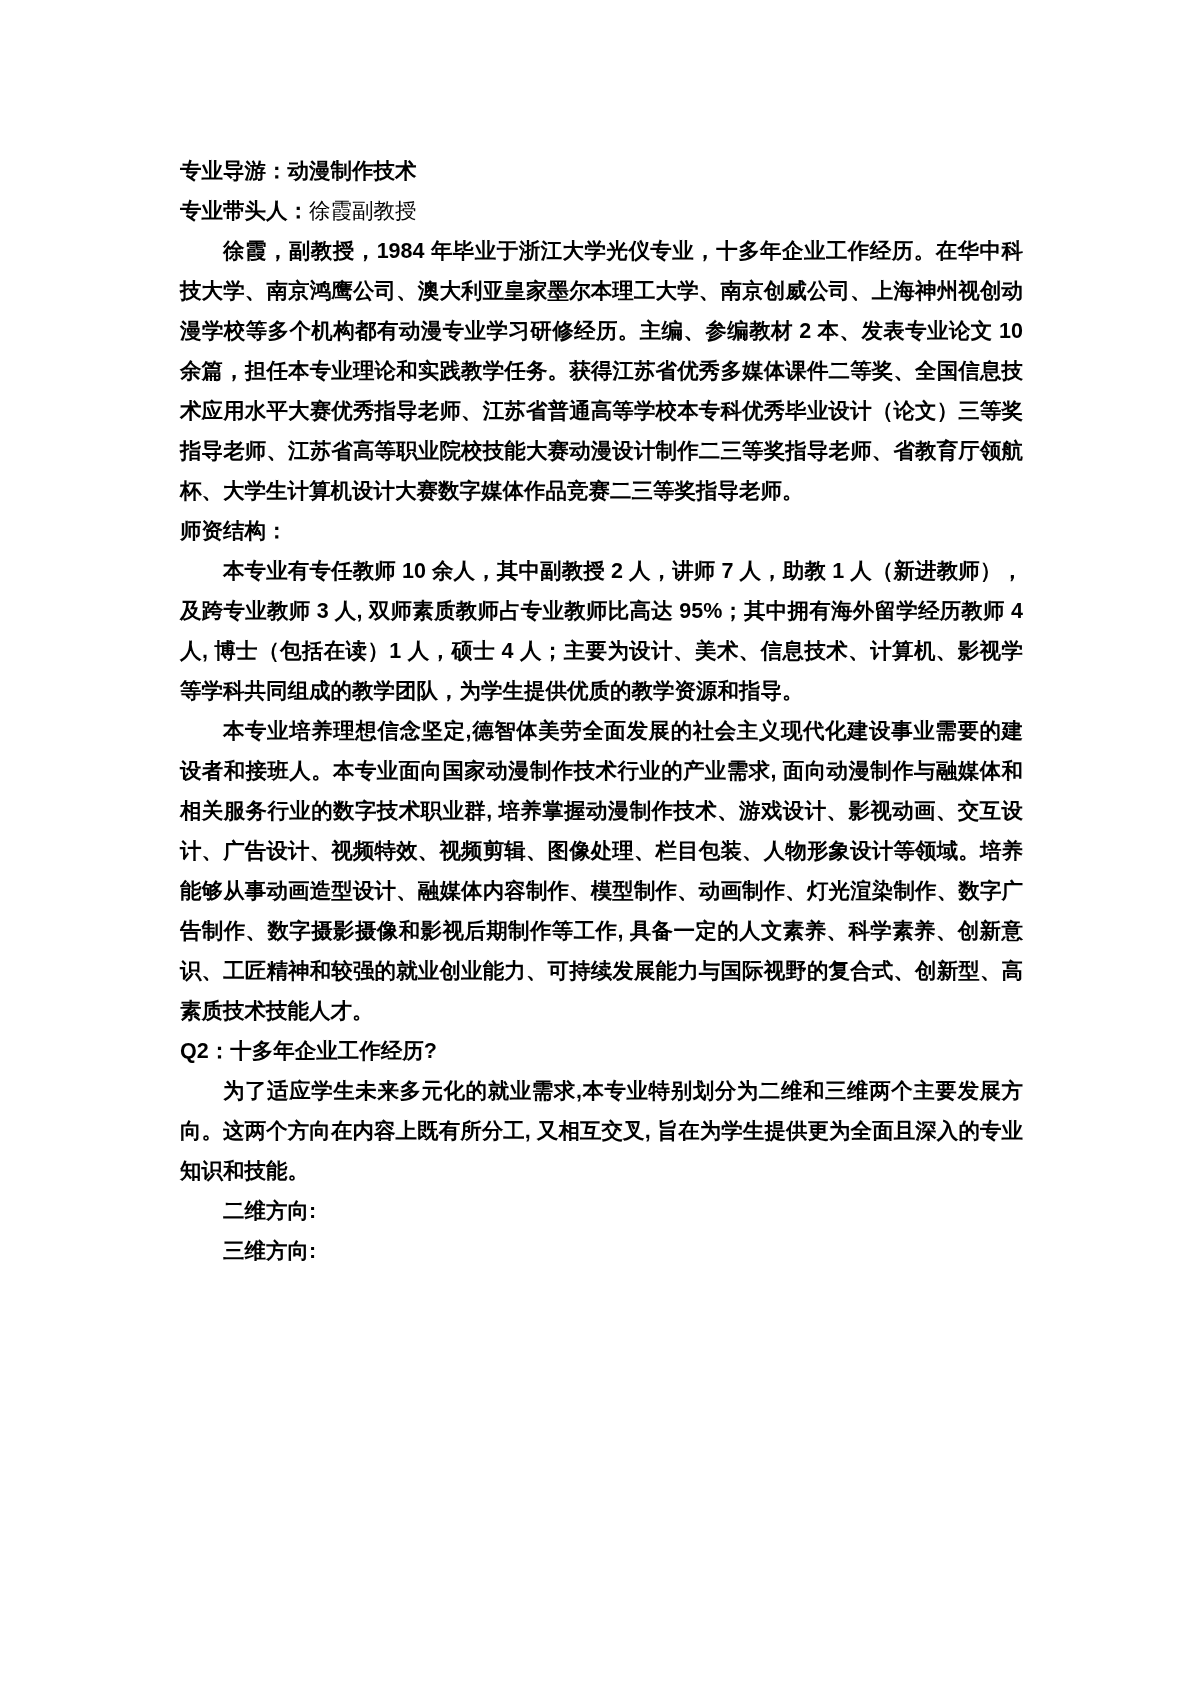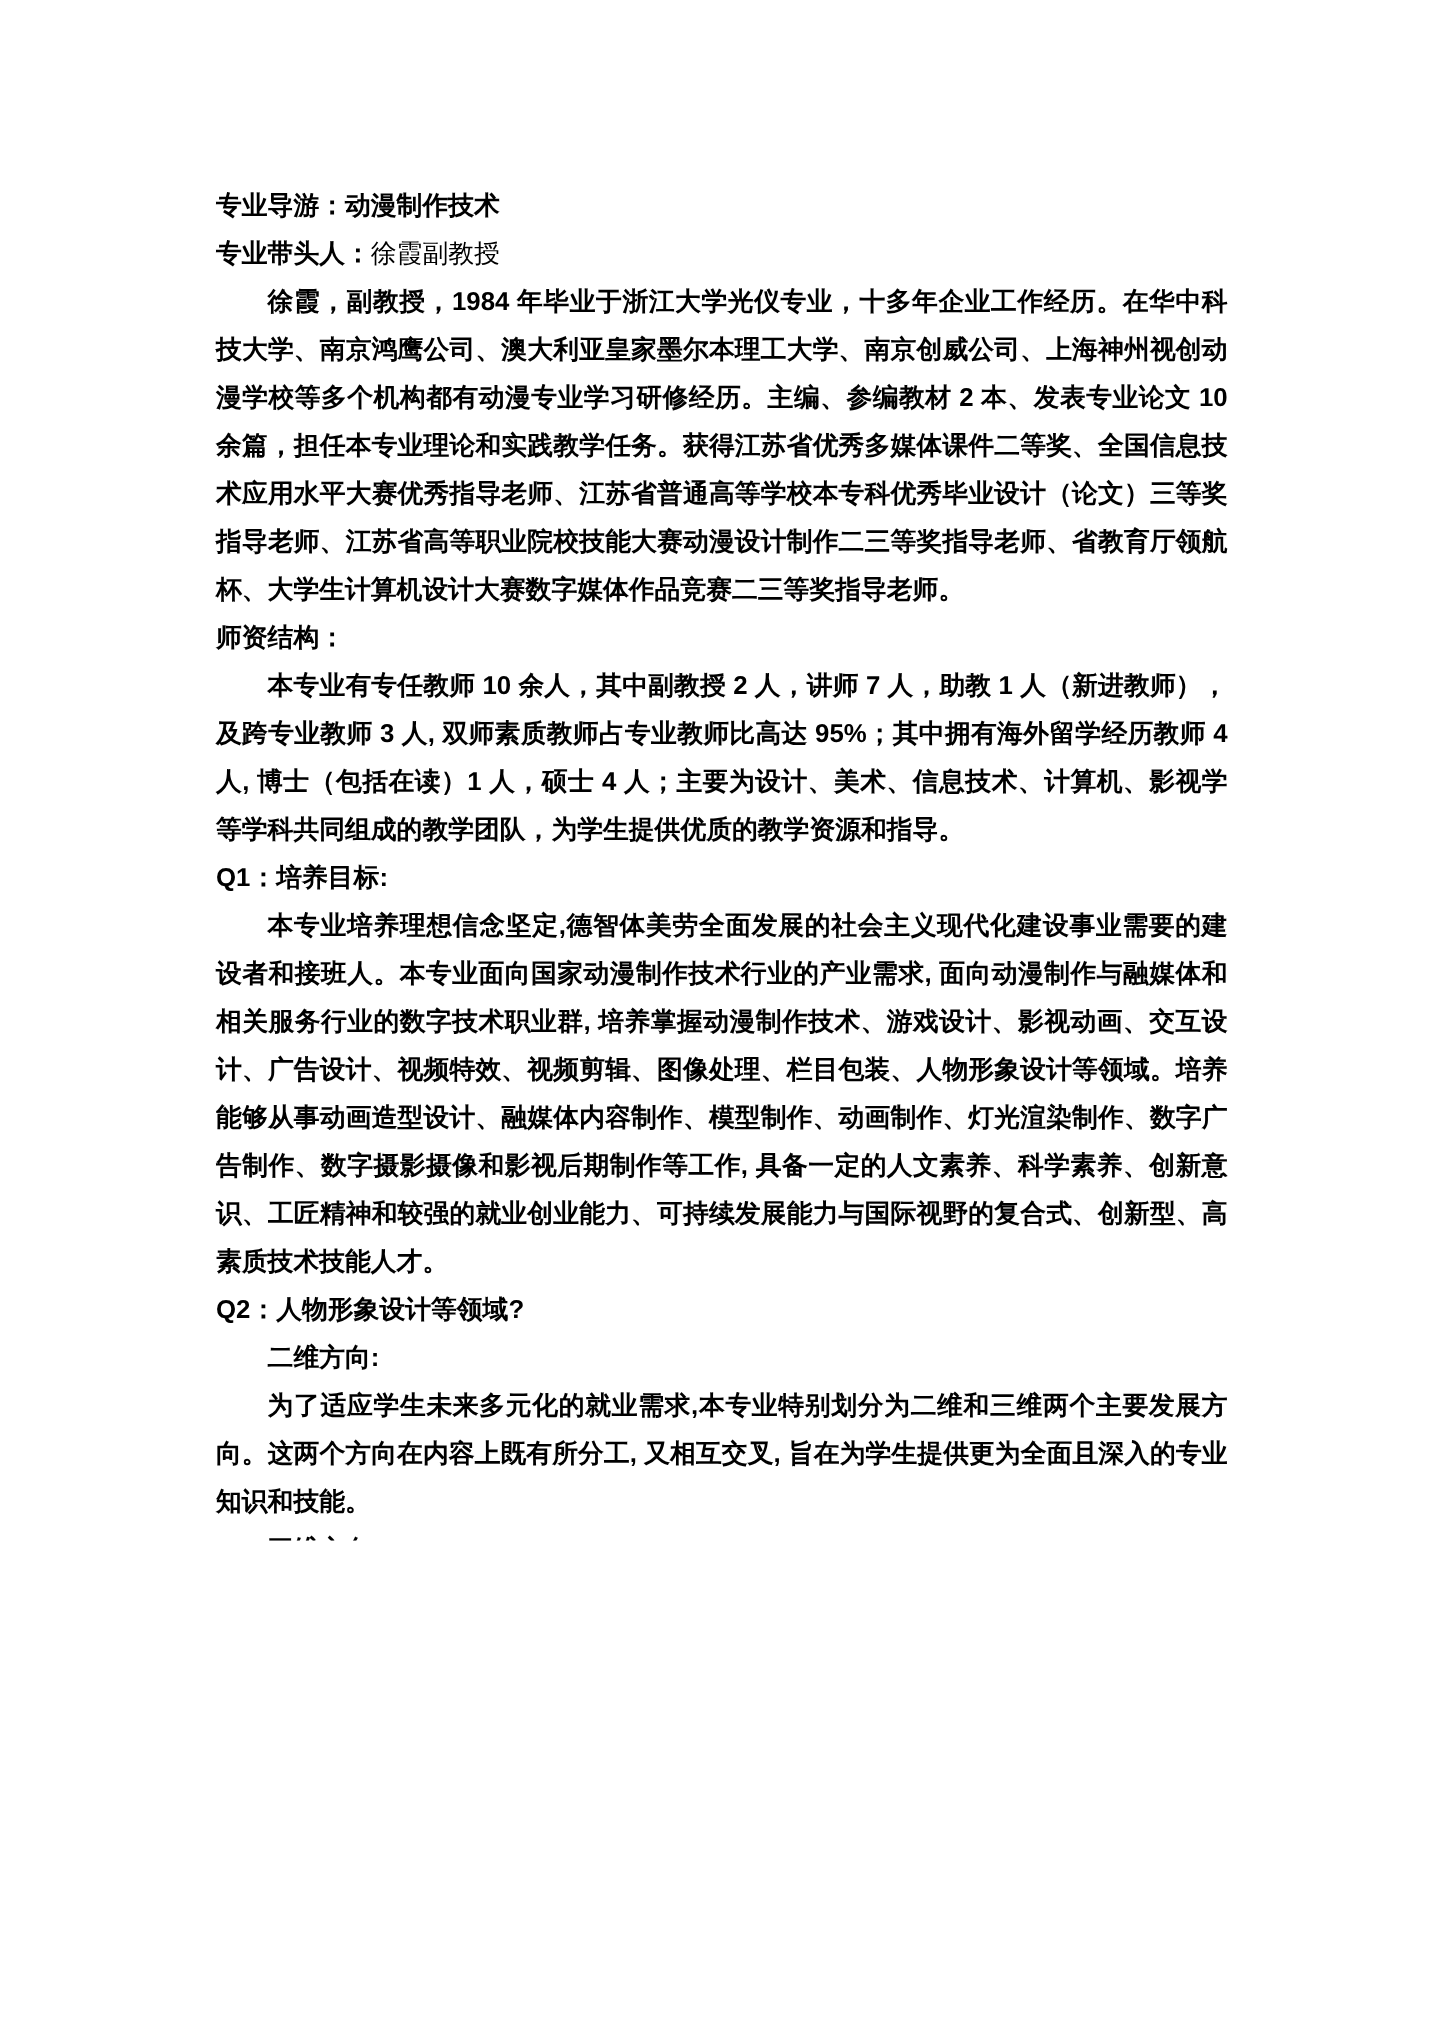--- a/index.html
+++ b/index.html
@@ -42,20 +42,19 @@
 </head>
 <body>
 
 <div class="page">
   <div class="doc-content" id="doc-content">
       <p class="para"><span class="run-bold">专业导游：动漫制作技术</span></p>
       <p class="para"><span class="run-bold">专业带头人：</span><span>徐霞副教授</span></p>
       <p class="para indent"><span>徐霞，副教授，1984 年毕业于浙江大学光仪专业，十多年企业工作经历。在华中科技大学、南京鸿鹰公司、澳大利亚皇家墨尔本理工大学、南京创威公司、上海神州视创动漫学校等多个机构都有动漫专业学习研修经历。主编、参编教材 2 本、发表专业论文 10 余篇，担任本专业理论和实践教学任务。获得江苏省优秀多媒体课件二等奖、全国信息技术应用水平大赛优秀指导老师、江苏省普通高等学校本专科优秀毕业设计（论文）三等奖指导老师、江苏省高等职业院校技能大赛动漫设计制作二三等奖指导老师、省教育厅领航杯、大学生计算机设计大赛数字媒体作品竞赛二三等奖指导老师。</span></p>
       <p class="para"><span class="run-bold">师资结构：</span></p>
       <p class="para indent"><span>本专业有专任教师 10 余人，其中副教授 2 人，讲师 7 人，助教 1 人（新进教师），及跨专业教师 3 人, 双师素质教师占专业教师比高达 95%；其中拥有海外留学经历教师 4 人, 博士（包括在读）1 人，硕士 4 人；主要为设计、美术、信息技术、计算机、影视学等学科共同组成的教学团队，为学生提供优质的教学资源和指导。</span></p>
-      <p class="para"><span class="run-bold">Q1：培养目标:</span></p>
       <p class="para indent"><span>本专业培养理想信念坚定,德智体美劳全面发展的社会主义现代化建设事业需要的建设者和接班人。本专业面向国家动漫制作技术行业的产业需求, 面向动漫制作与融媒体和相关服务行业的数字技术职业群, 培养掌握动漫制作技术、游戏设计、影视动画、交互设计、广告设计、视频特效、视频剪辑、图像处理、栏目包装、人物形象设计等领域。培养能够从事动画造型设计、融媒体内容制作、模型制作、动画制作、灯光渲染制作、数字广告制作、数字摄影摄像和影视后期制作等工作, 具备一定的人文素养、科学素养、创新意识、工匠精神和较强的就业创业能力、可持续发展能力与国际视野的复合式、创新型、高素质技术技能人才。</span></p>
-      <p class="para"><span class="run-bold">Q2：人物形象设计等领域?</span></p>
+      <p class="para"><span class="run-bold">Q2：十多年企业工作经历?</span></p>
+      <p class="para indent"><span>为了适应学生未来多元化的就业需求,本专业特别划分为二维和三维两个主要发展方向。这两个方向在内容上既有所分工, 又相互交叉, 旨在为学生提供更为全面且深入的专业知识和技能。</span></p>
       <p class="para indent"><span>二维方向:</span></p>
-      <p class="para indent"><span>为了适应学生未来多元化的就业需求,本专业特别划分为二维和三维两个主要发展方向。这两个方向在内容上既有所分工, 又相互交叉, 旨在为学生提供更为全面且深入的专业知识和技能。</span></p>
       <p class="para indent"><span>三维方向:</span></p>
     </div>
 </div>
 
 </body></html>

